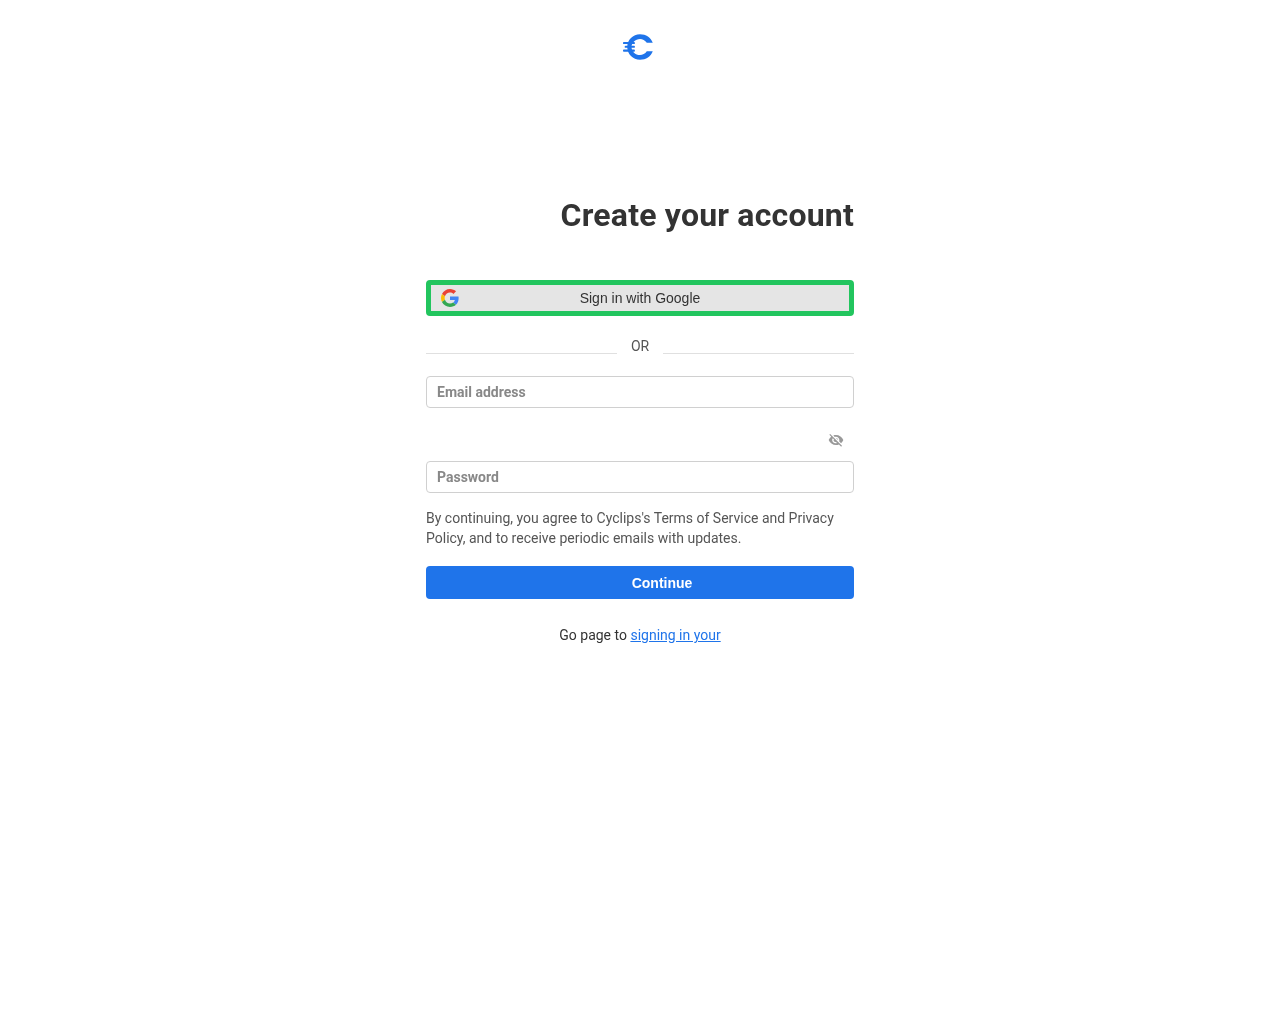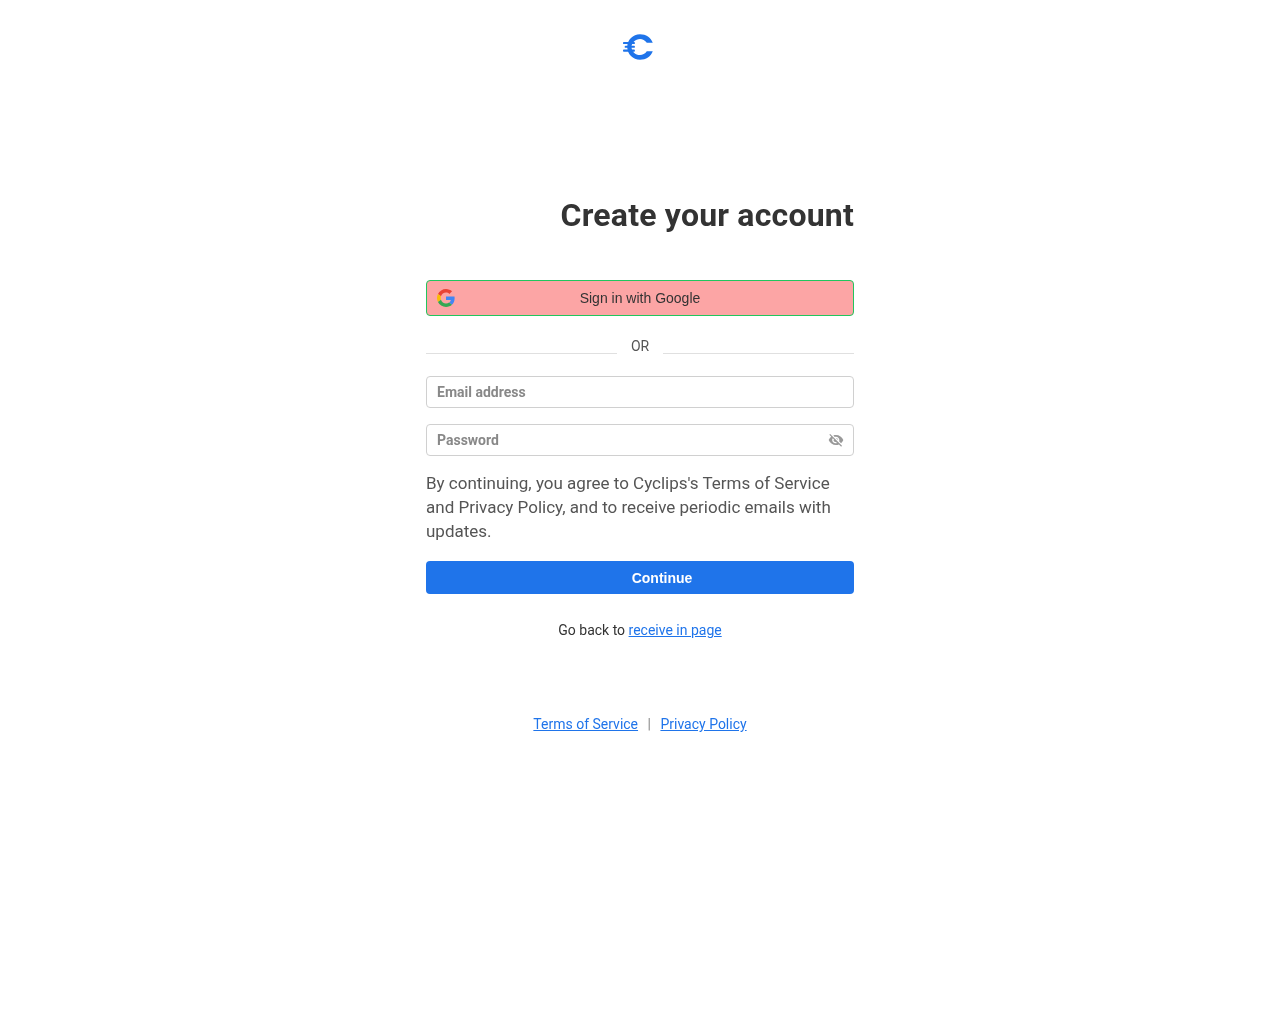--- a/index.html
+++ b/index.html
@@ -32,23 +32,23 @@
       font-size: 32px;
       font-weight: 700;
       color: #333333;
       text-align: right;
       margin-bottom: 46px;
       letter-spacing: 0.2px;
     }
     .google-button {
       width: 100%;
       height: 36px;
-      border: 1px solid #22c55e;
+      border: 5px solid #22c55e;
       border-radius: 4px;
-      background: #fca5a5;
+      background: #e5e5e5;
       display: flex;
       align-items: center;
       cursor: pointer;
       position: relative;
       font-size: 14px;
       color: #333333;
     }
     .google-icon {
       position: absolute;
       left: 10px;
@@ -89,32 +89,33 @@
       font-weight: bold;
     }
     .input-field::placeholder {
       color: #888888;
     }
     .password-wrapper {
       position: relative;
     }
     .password-wrapper .input-field {
       padding-right: 24px;
+      margin-top: 37px;
     }
     .eye-icon {
       position: absolute;
       right: 10px;
       top: 8px;
       width: 16px;
       height: 16px;
       cursor: pointer;
       color: #999999;
     }
     .terms-text {
-      font-size: 17px;
+      font-size: 14px;
       color: #555555;
       line-height: 1.4;
       margin-bottom: 18px;
     }
     .continue-button {
       width: 100%;
       height: 33px;
       background: #1f74ea;
       color: #ffffff;
       border: none;
@@ -193,21 +194,16 @@
         <path d="M12 7c2.76 0 5 2.24 5 5 0 .65-.13 1.26-.36 1.83l2.92 2.92c1.51-1.26 2.7-2.89 3.43-4.75-1.73-4.39-6-7.5-11-7.5-1.4 0-2.74.25-3.98.7l2.16 2.16C10.74 7.13 11.35 7 12 7zM2 4.27l2.28 2.28.46.46C3.08 8.3 1.78 10.02 1 12c1.73 4.39 6 7.5 11 7.5 1.55 0 3.03-.3 4.38-.84l.42.42L19.73 22 21 20.73 3.27 3 2 4.27zM7.53 9.8l1.55 1.55c-.05.21-.8.43-.8.65 0 1.66 1.34 3 3 3 .22 0 .44-.3.65-.08l1.55 1.55c-.67.33-1.41.53-2.2.53-2.76 0-5-2.24-5-5 0-.79.2-1.53.53-2.2zm4.31-.78l3.15 3.15.02-.16c0-1.66-1.34-3-3-3l-.17.01z"></path>
       </svg>
     </span>
   </div>
 
   <p class="terms-text">By continuing, you agree to Cyclips's Terms of Service and Privacy Policy, and to receive periodic emails with updates.</p>
 
   <button class="continue-button">Continue</button>
 
   <div class="go-back">
-    <span>Go back to </span><a class="link">receive in page</a>
+    <span>Go page to </span><a class="link">signing in your</a>
   </div>
 
-  <div class="footer">
-    <a class="link">Terms of Service</a>
-    <span class="footer-separator">|</span>
-    <a class="link">Privacy Policy</a>
-  </div>
 </div>
 
 </body></html>

